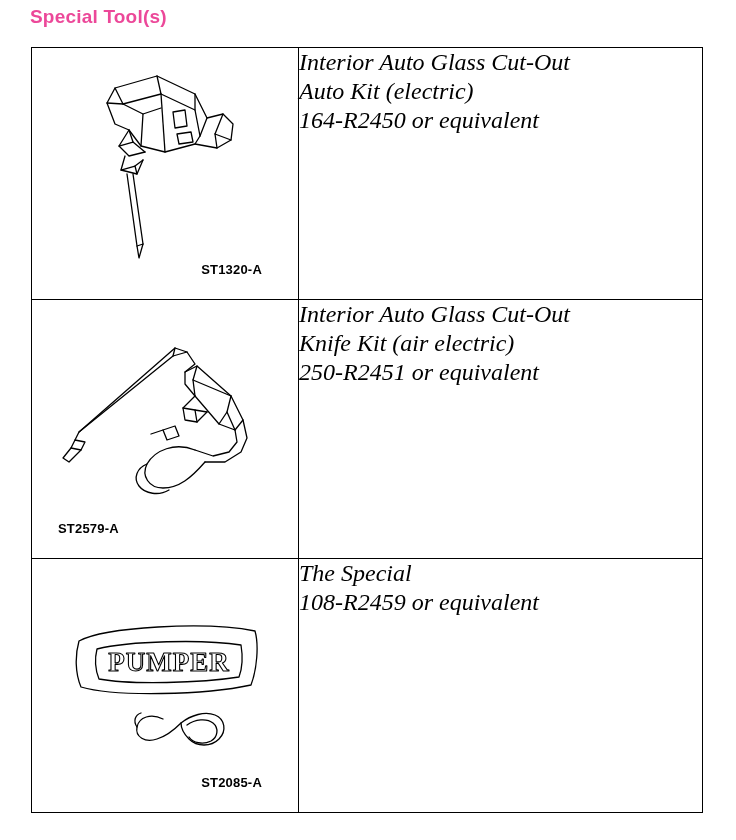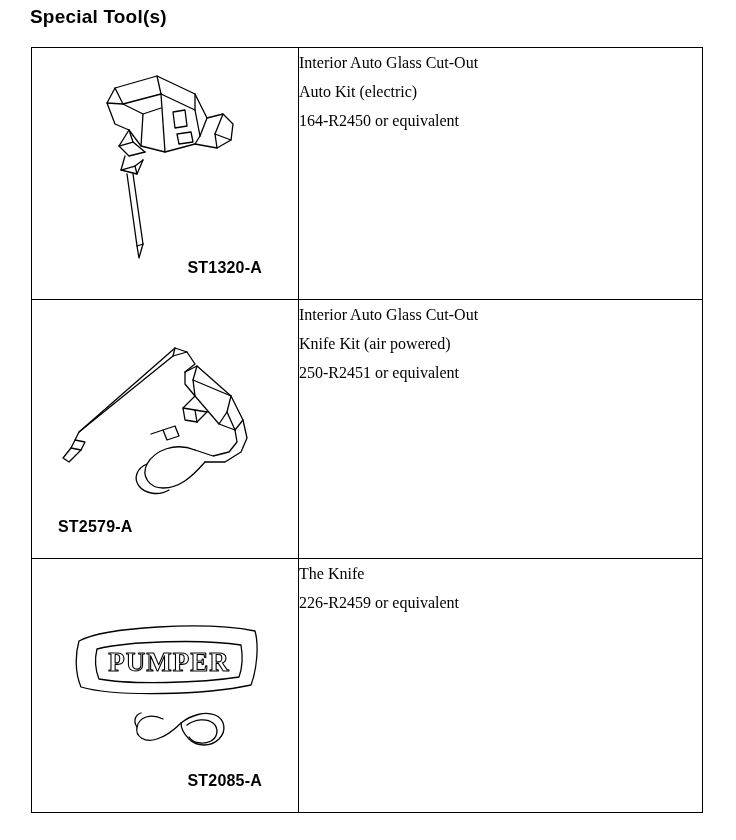--- a/index.html
+++ b/index.html
@@ -20,21 +20,21 @@
     height: 840px;
   }
   .page-title {
     position: absolute;
     left: 30px;
     top: 6px;
     font-family: "Liberation Sans", sans-serif;
     font-weight: bold;
     font-size: 19px;
     letter-spacing: 0.2px;
-    color: #000000;
+    color: #ec4899;
   }
   .tool-table {
     position: absolute;
     left: 31px;
     top: 47px;
     width: 672px;
     border-collapse: collapse;
     table-layout: fixed;
   }
   .tool-table td {
@@ -53,33 +53,34 @@
     position: relative;
     width: 100%;
     height: 100%;
   }
   .figure-svg {
     display: block;
     margin: 0 auto;
   }
   .fig-caption {
     font-family: "Liberation Sans", sans-serif;
-    font-size: 16px;
+    font-size: 13px;
     font-weight: bold;
     letter-spacing: 0.2px;
     position: absolute;
   }
   .cap-1 { right: 36px; bottom: 22px; }
   .cap-2 { left: 26px; bottom: 22px; text-align: center; }
   .cap-3 { right: 36px; bottom: 22px; }
   .desc-line {
     font-family: "Liberation Serif", serif;
-    font-size: 16px;
+    font-size: 24px;
     line-height: 29px;
     white-space: nowrap;
+    font-style: italic;
   }
   .row1 .cell-figure { height: 251px; }
   .row2 .cell-figure { height: 258px; }
   .row3 .cell-figure { height: 253px; margin-top: 27px; }
 </style>
 </head>
 <body>
 
 <div class="page">
 
@@ -160,21 +161,21 @@
               <path d="M102 164 C92 168 88 178 94 186 C100 194 114 196 124 190"></path>
 
               <path d="M118 130 L130 126 L134 136 L122 140 Z"></path>
               <path d="M106 134 L118 130"></path>
             </svg>
             <div class="fig-caption cap-2">ST2579-A</div>
           </div>
         </td>
         <td class="cell-desc">
           <div class="desc-line">Interior Auto Glass Cut-Out</div>
-          <div class="desc-line">Knife Kit (air powered)</div>
+          <div class="desc-line">Knife Kit (air electric)</div>
           <div class="desc-line">250-R2451 or equivalent</div>
         </td>
       </tr>
 
       <tr class="row3">
         <td class="cell-figure">
           <div class="figure-box">
             <svg class="figure-svg" width="240" height="215" viewBox="0 0 240 215" fill="none" stroke="#000" stroke-width="1.3" stroke-linejoin="round" stroke-linecap="round">
 
               <path d="M34 82 C60 68 160 62 210 72 C214 86 212 110 206 126 C160 136 70 138 36 128 C30 114 30 96 34 82 Z"></path>
@@ -185,21 +186,21 @@
 
               <path d="M118 160 C106 154 94 158 92 168 C90 178 100 184 112 180 C122 177 130 170 136 164"></path>
               <path d="M136 164 C146 156 160 152 170 156 C180 160 182 172 174 180 C166 188 152 188 144 180 C138 174 136 168 136 164 Z"></path>
               <path d="M142 166 C150 160 162 159 168 164 C174 169 173 178 166 182 C158 186 148 184 144 178"></path>
               <path d="M92 168 C88 162 90 156 96 154"></path>
             </svg>
             <div class="fig-caption cap-3">ST2085-A</div>
           </div>
         </td>
         <td class="cell-desc">
-          <div class="desc-line">The Knife</div>
-          <div class="desc-line">226-R2459 or equivalent</div>
+          <div class="desc-line">The Special</div>
+          <div class="desc-line">108-R2459 or equivalent</div>
         </td>
       </tr>
 
     </tbody>
   </table>
 
 </div>
 
 </body></html>

